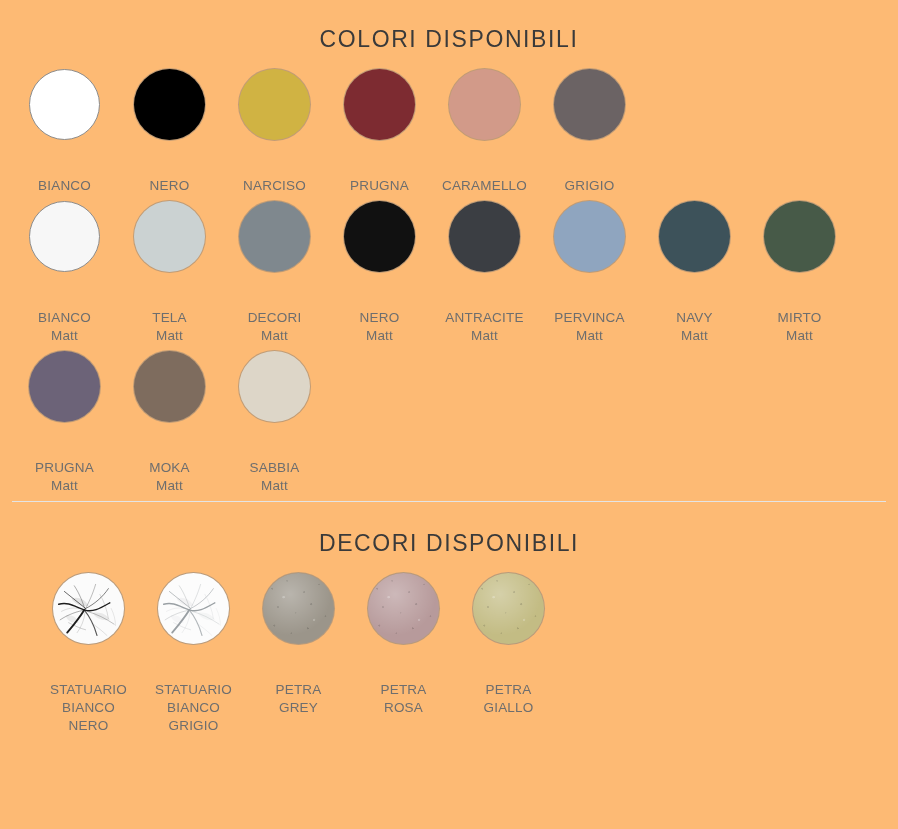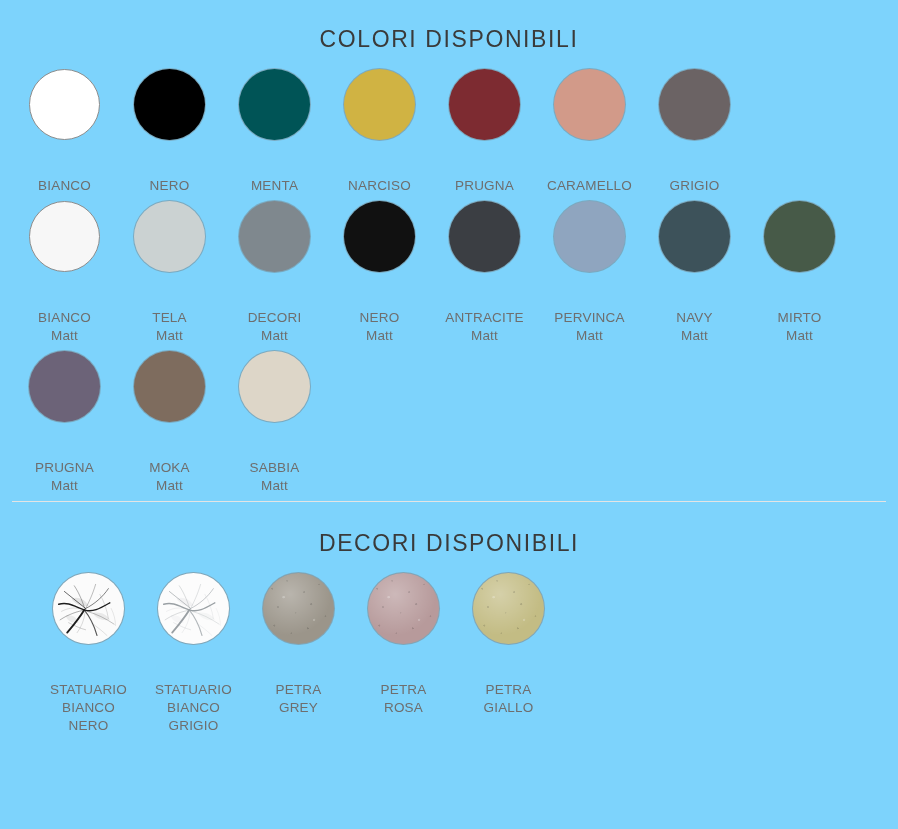--- a/index.html
+++ b/index.html
@@ -11,21 +11,21 @@
     height: 829px;
     background: #ffffff;
     font-family: "Liberation Sans", "DejaVu Sans", sans-serif;
     overflow: hidden;
   }
 
   .page {
     width: 898px;
     height: 829px;
     position: relative;
-    background: #7dd3fc;
+    background: #fdba74;
   }
 
   
   .section-title {
     text-align: center;
     font-size: 23px;
     font-weight: 300;
     letter-spacing: 1.6px;
     color: #3a3a3a;
     font-family: "Liberation Sans", "DejaVu Sans", sans-serif;
@@ -144,24 +144,20 @@
 
   <div id="colori-rows">
       <div class="swatch-row">
         <div class="swatch">
           <div class="swatch-disc outlined" style="background: rgb(255, 255, 255);"></div>
           <div class="swatch-label">BIANCO</div>
         </div>
         <div class="swatch">
           <div class="swatch-disc edged" style="background: rgb(0, 0, 0);"></div>
           <div class="swatch-label">NERO</div>
-        </div>
-        <div class="swatch">
-          <div class="swatch-disc edged" style="background: rgb(0, 84, 86);"></div>
-          <div class="swatch-label">MENTA</div>
         </div>
         <div class="swatch">
           <div class="swatch-disc edged" style="background: rgb(208, 179, 67);"></div>
           <div class="swatch-label">NARCISO</div>
         </div>
         <div class="swatch">
           <div class="swatch-disc edged" style="background: rgb(125, 43, 49);"></div>
           <div class="swatch-label">PRUGNA</div>
         </div>
         <div class="swatch">

